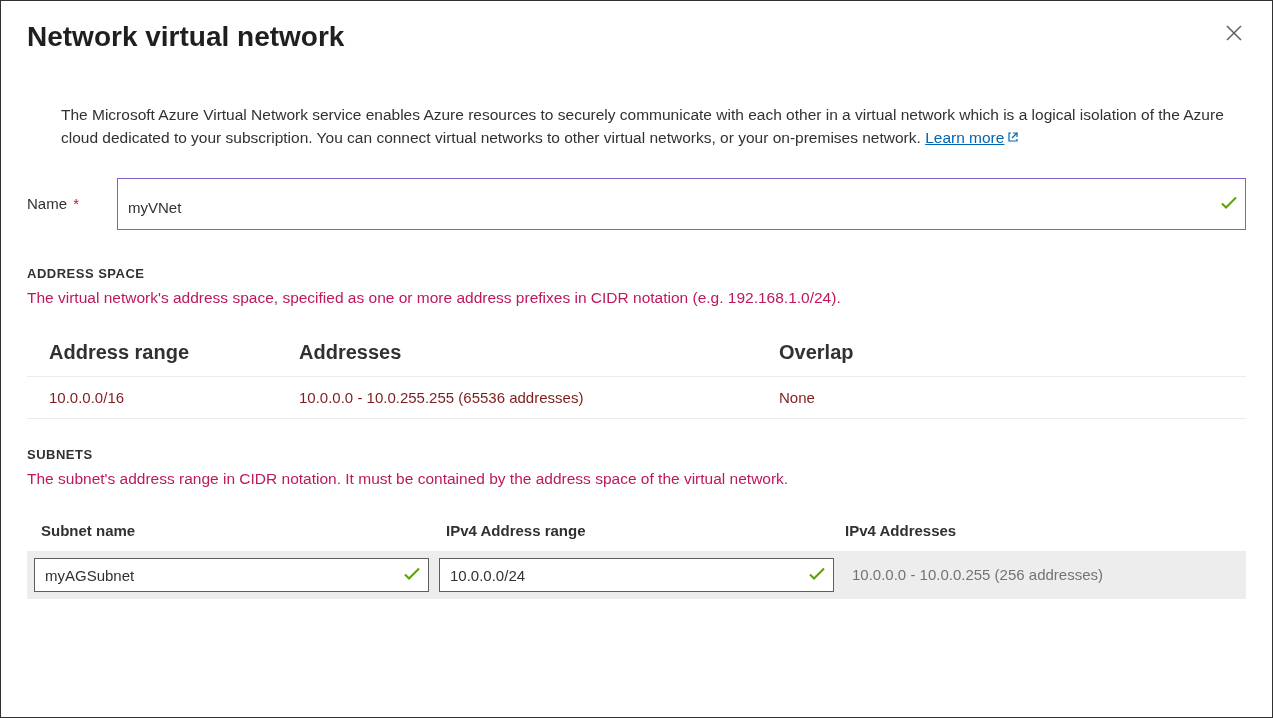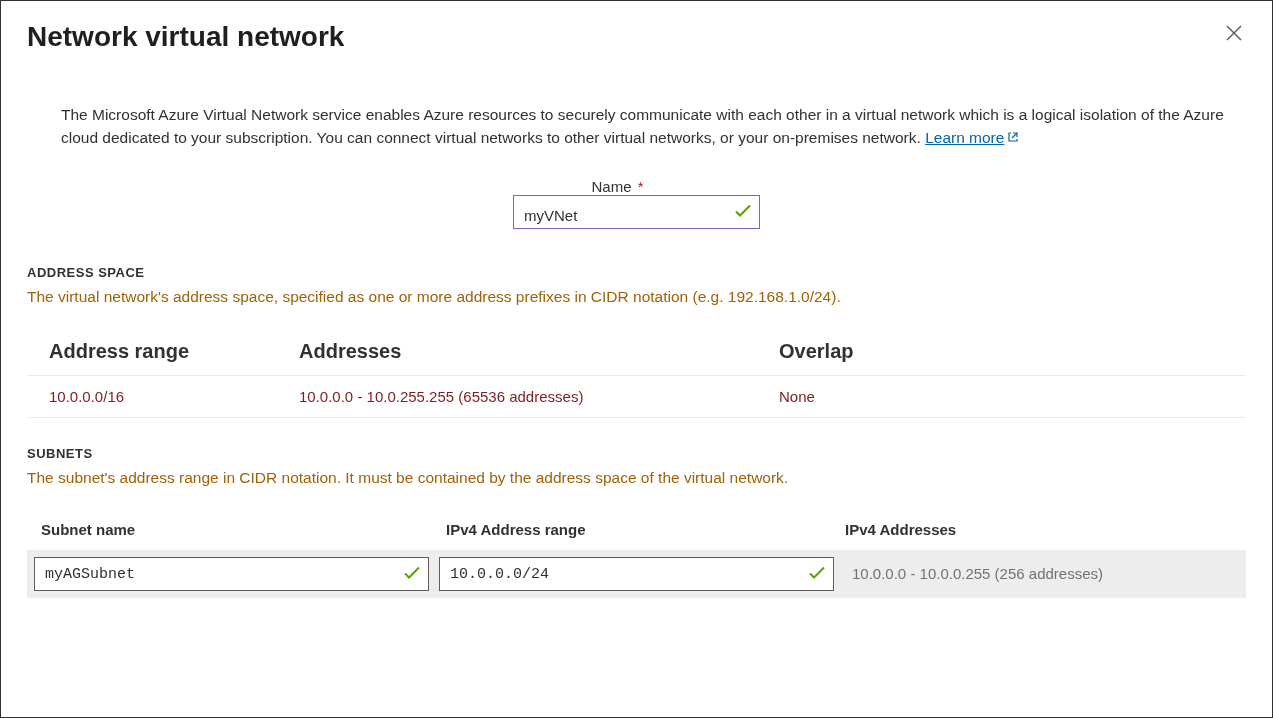--- a/index.html
+++ b/index.html
@@ -57,38 +57,37 @@
       cursor: pointer;
     }
     .learn-more .ext-icon {
       display: inline-block;
       margin-left: 3px;
     }
     .form-row {
       display: flex;
       align-items: center;
       margin-bottom: 36px;
-      flex-direction: column;
     }
     .form-label {
       width: 90px;
       font-size: 15px;
       color: #323130;
     }
     .required {
       color: #a4262c;
       margin-left: 2px;
     }
     .input-wrap {
       flex: 1;
       position: relative;
     }
     .text-input {
       width: 100%;
-      height: 34px;
+      height: 52px;
       border: 1px solid #605e5c;
       padding: 8px 36px 0 10px;
       font-size: 15px;
       font-family: inherit;
       color: #323130;
       outline: none;
     }
     .text-input.focused {
       border-color: #8661c5;
     }
@@ -108,21 +107,21 @@
     }
     .section-heading {
       font-size: 13px;
       font-weight: 700;
       letter-spacing: 0.5px;
       color: #323130;
       margin-bottom: 8px;
     }
     .section-desc {
       font-size: 15.5px;
-      color: #a16207;
+      color: #be185d;
       margin-bottom: 22px;
     }
     .table {
       width: 100%;
       border-collapse: collapse;
       margin-bottom: 28px;
     }
     .table th {
       text-align: left;
       font-weight: 600;
@@ -171,21 +170,21 @@
     .subnet-input-wrap {
       position: relative;
       background: #fff;
     }
     .subnet-input {
       width: 100%;
       height: 34px;
       border: 1px solid #605e5c;
       padding: 2px 36px 0 10px;
       font-size: 15px;
-      font-family: Liberation Mono, monospace;
+      font-family: Liberation Sans, sans-serif;
       color: #323130;
       outline: none;
       background: #fff;
     }
   </style>
 </head>
 <body>
 
 <div class="panel">
 

